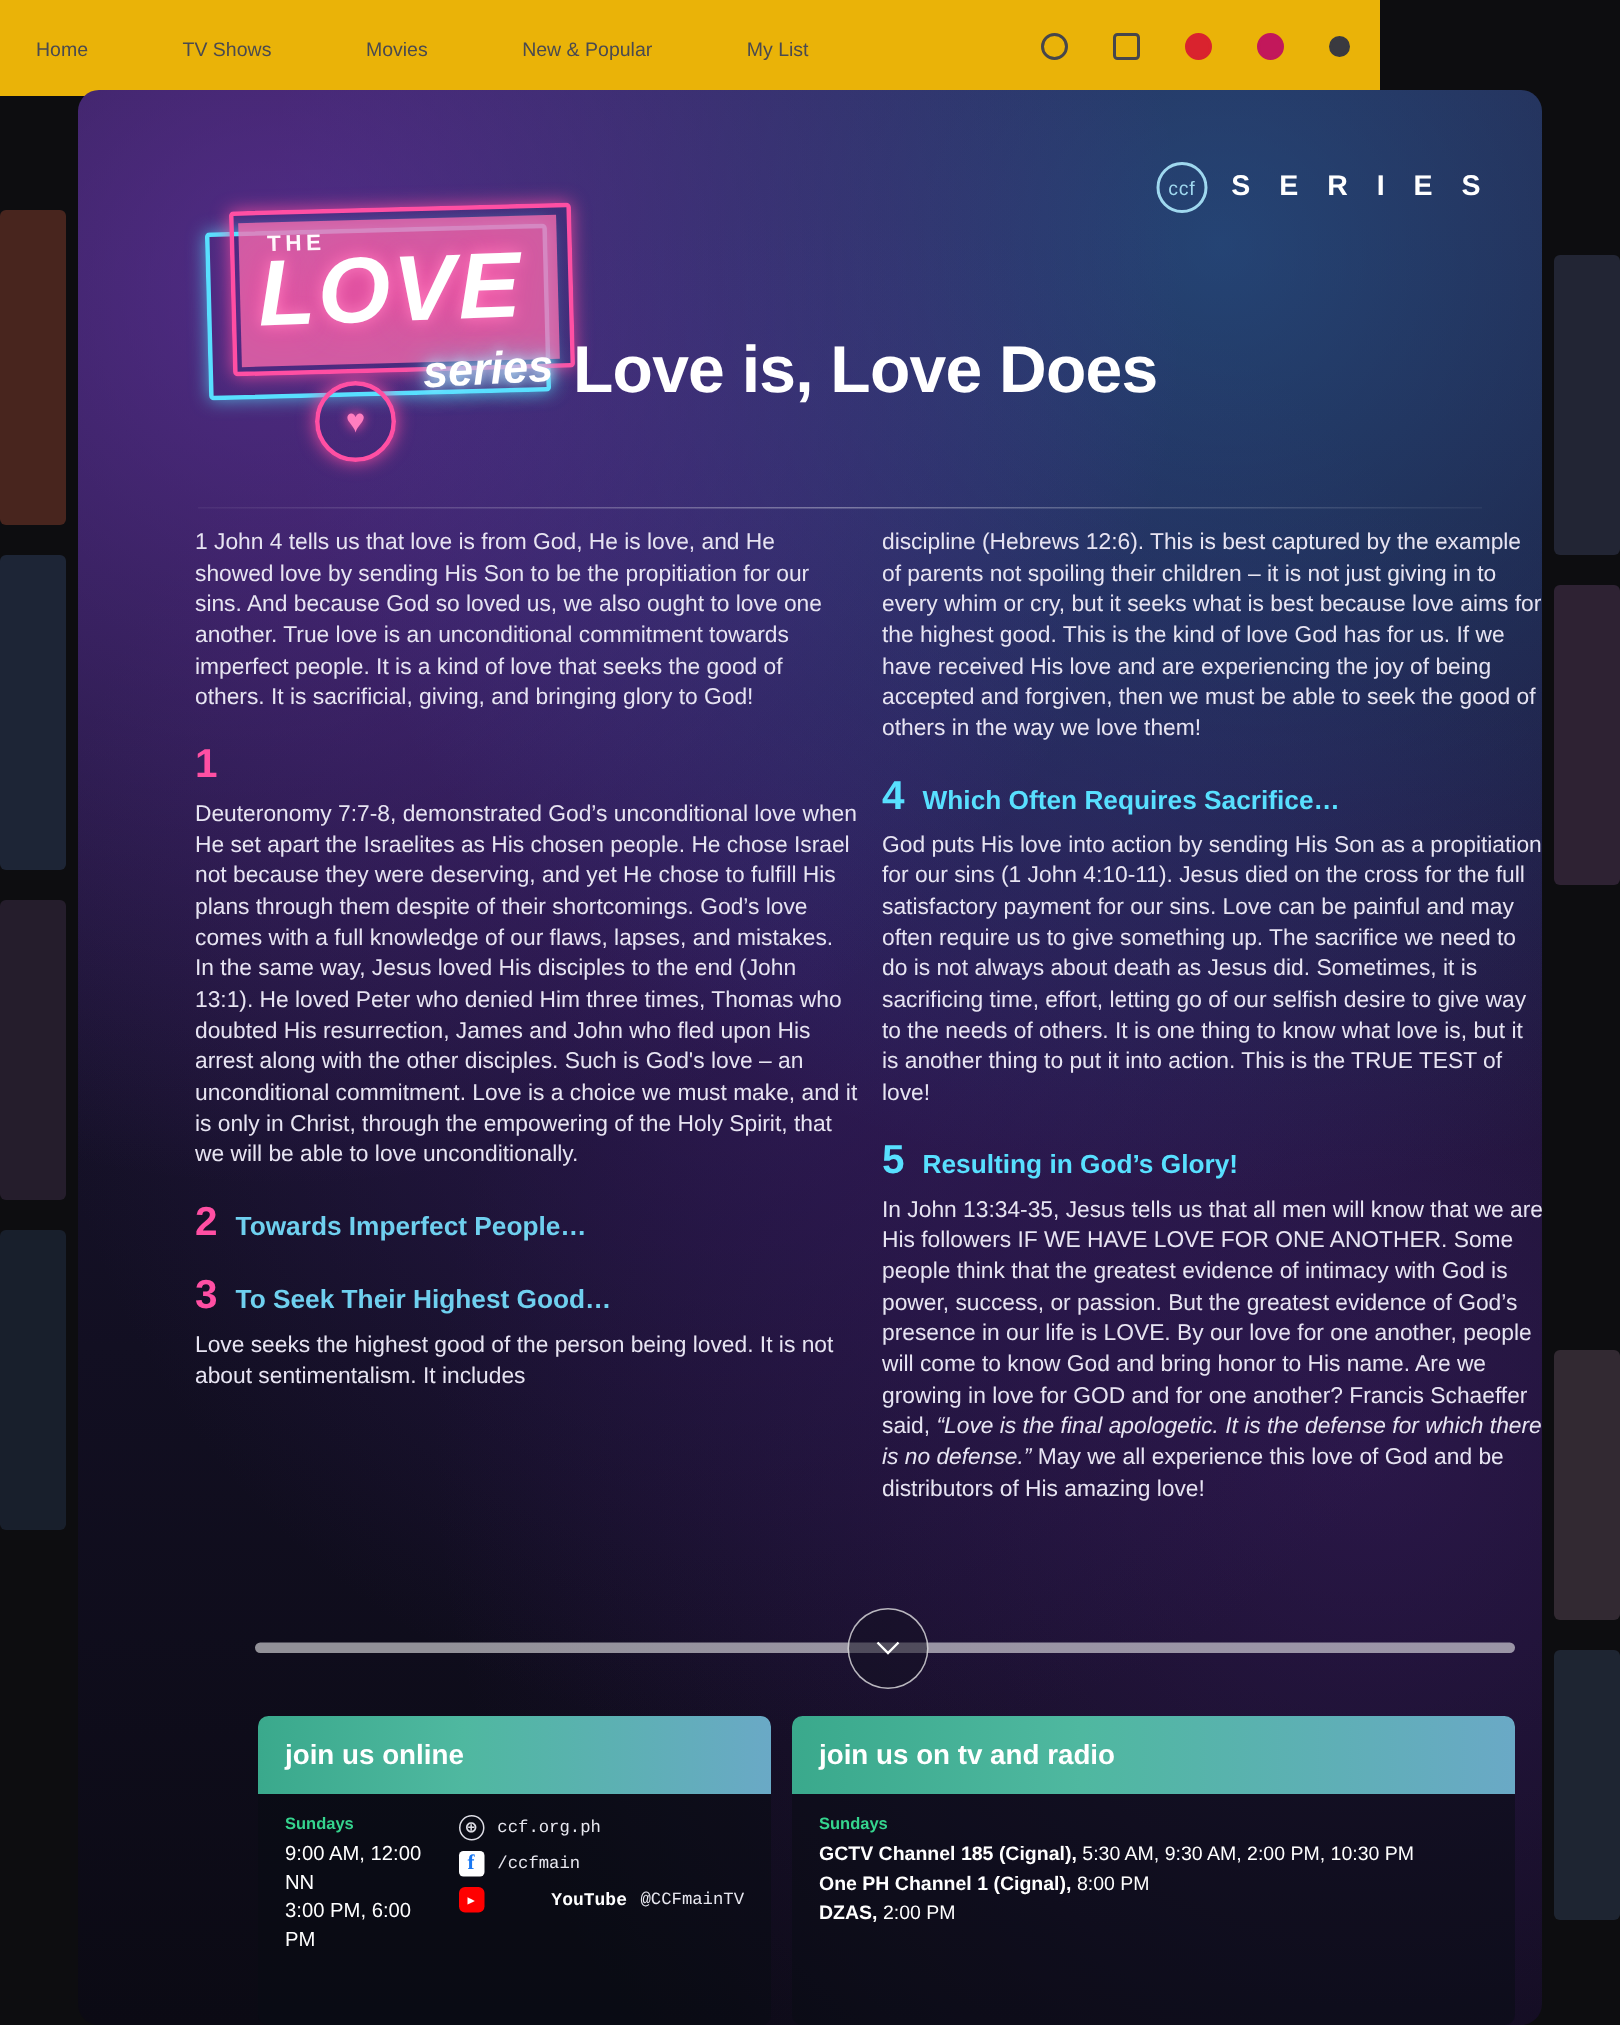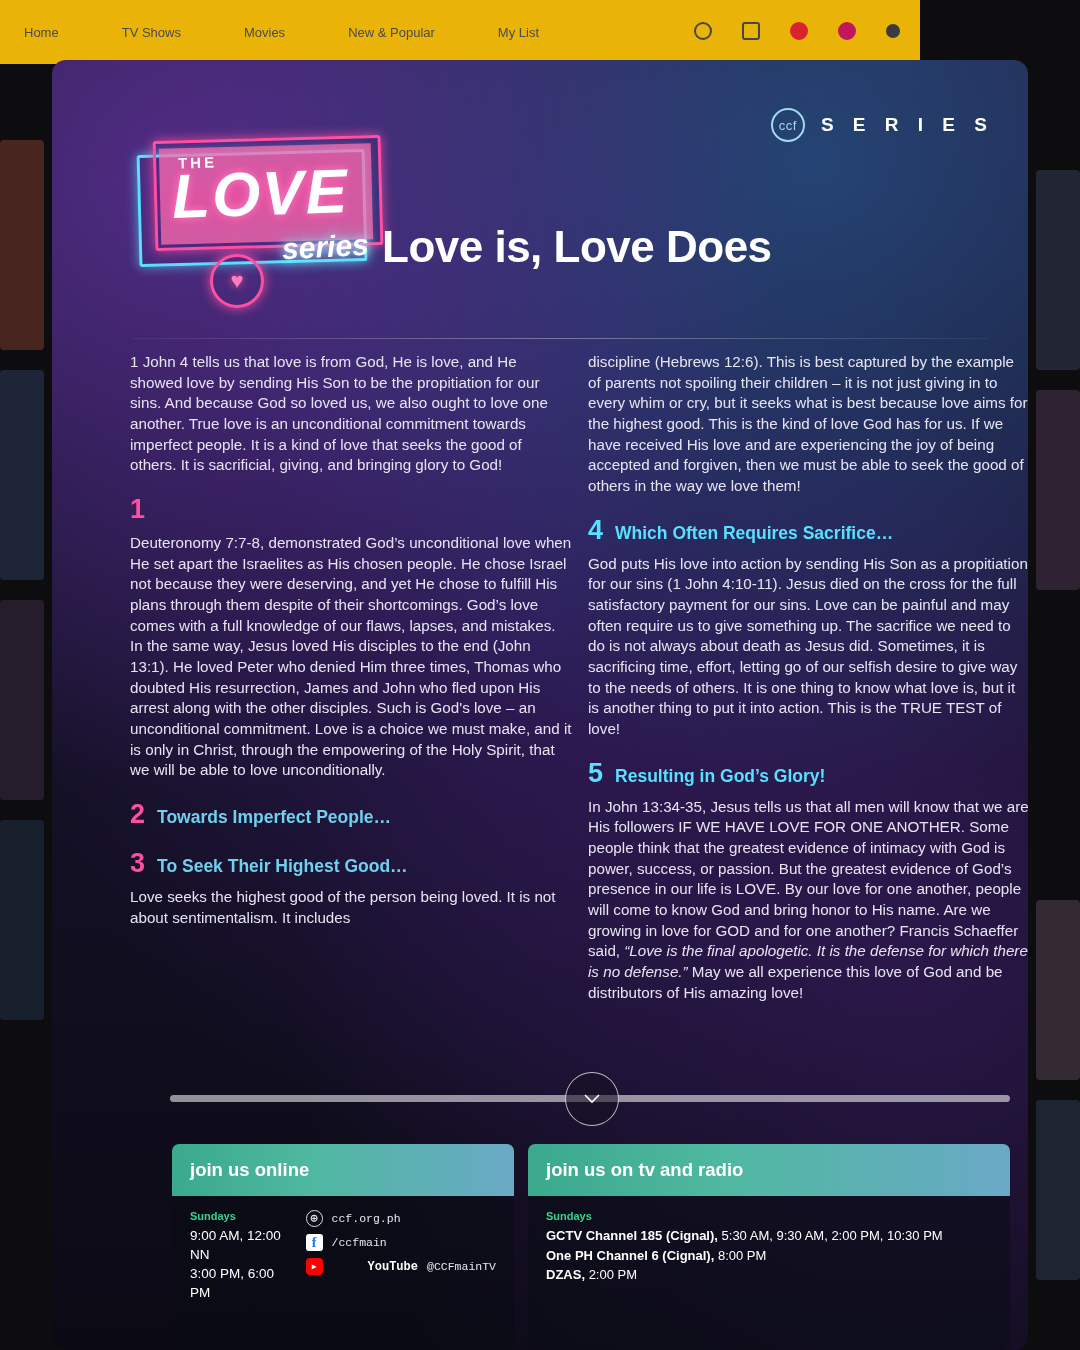--- a/index.html
+++ b/index.html
@@ -291,21 +291,21 @@
 
     <div class="card tv">
       <div class="card-head">join us on tv and radio</div>
       <div class="card-body">
         <div class="day">Sundays</div>
         <div class="chan-line">
           <b>GCTV Channel 185 (Cignal),</b>
           <span>5:30 AM, 9:30 AM, 2:00 PM, 10:30 PM</span>
         </div>
         <div class="chan-line">
-          <b>One PH Channel 6 (Cignal),</b>
+          <b>One PH Channel 1 (Cignal),</b>
           <span>8:00 PM</span>
         </div>
         <div class="chan-line">
           <b>DZAS,</b>
           <span>2:00 PM</span>
         </div>
       </div>
     </div>
 
   </div>

